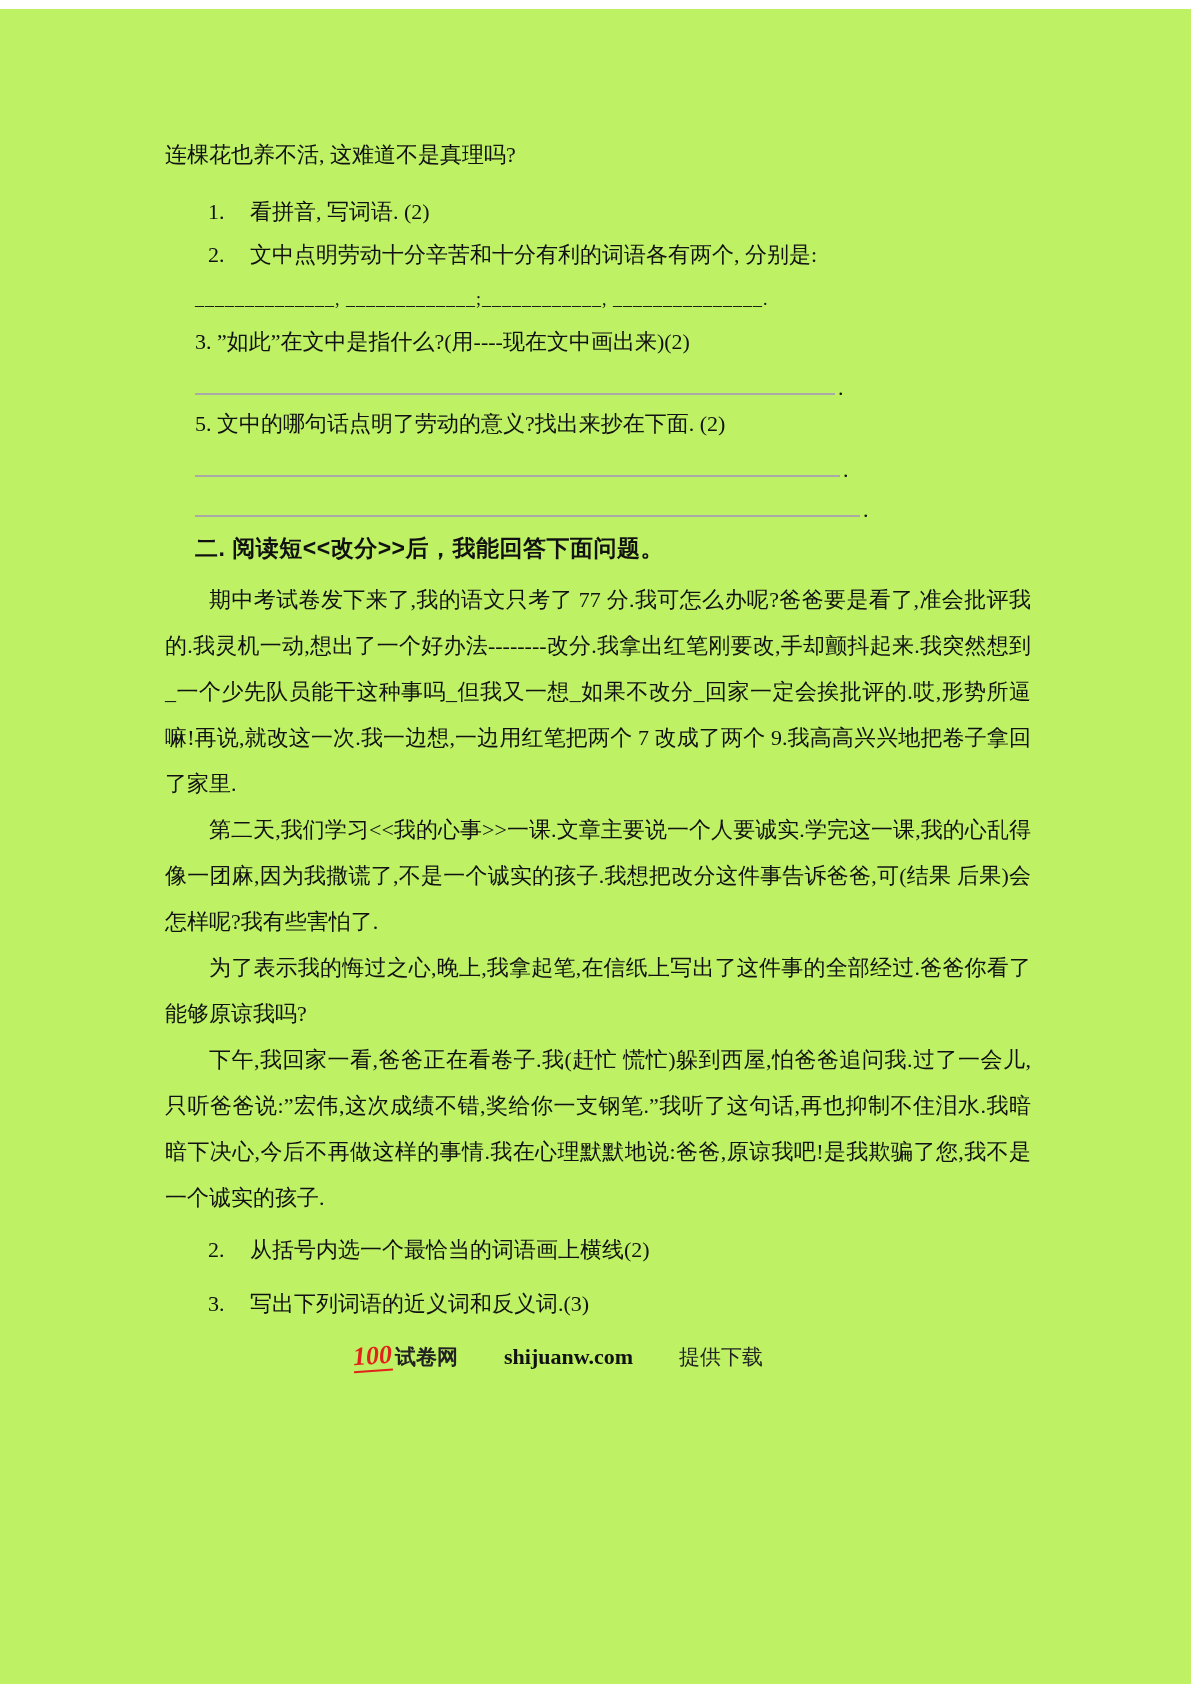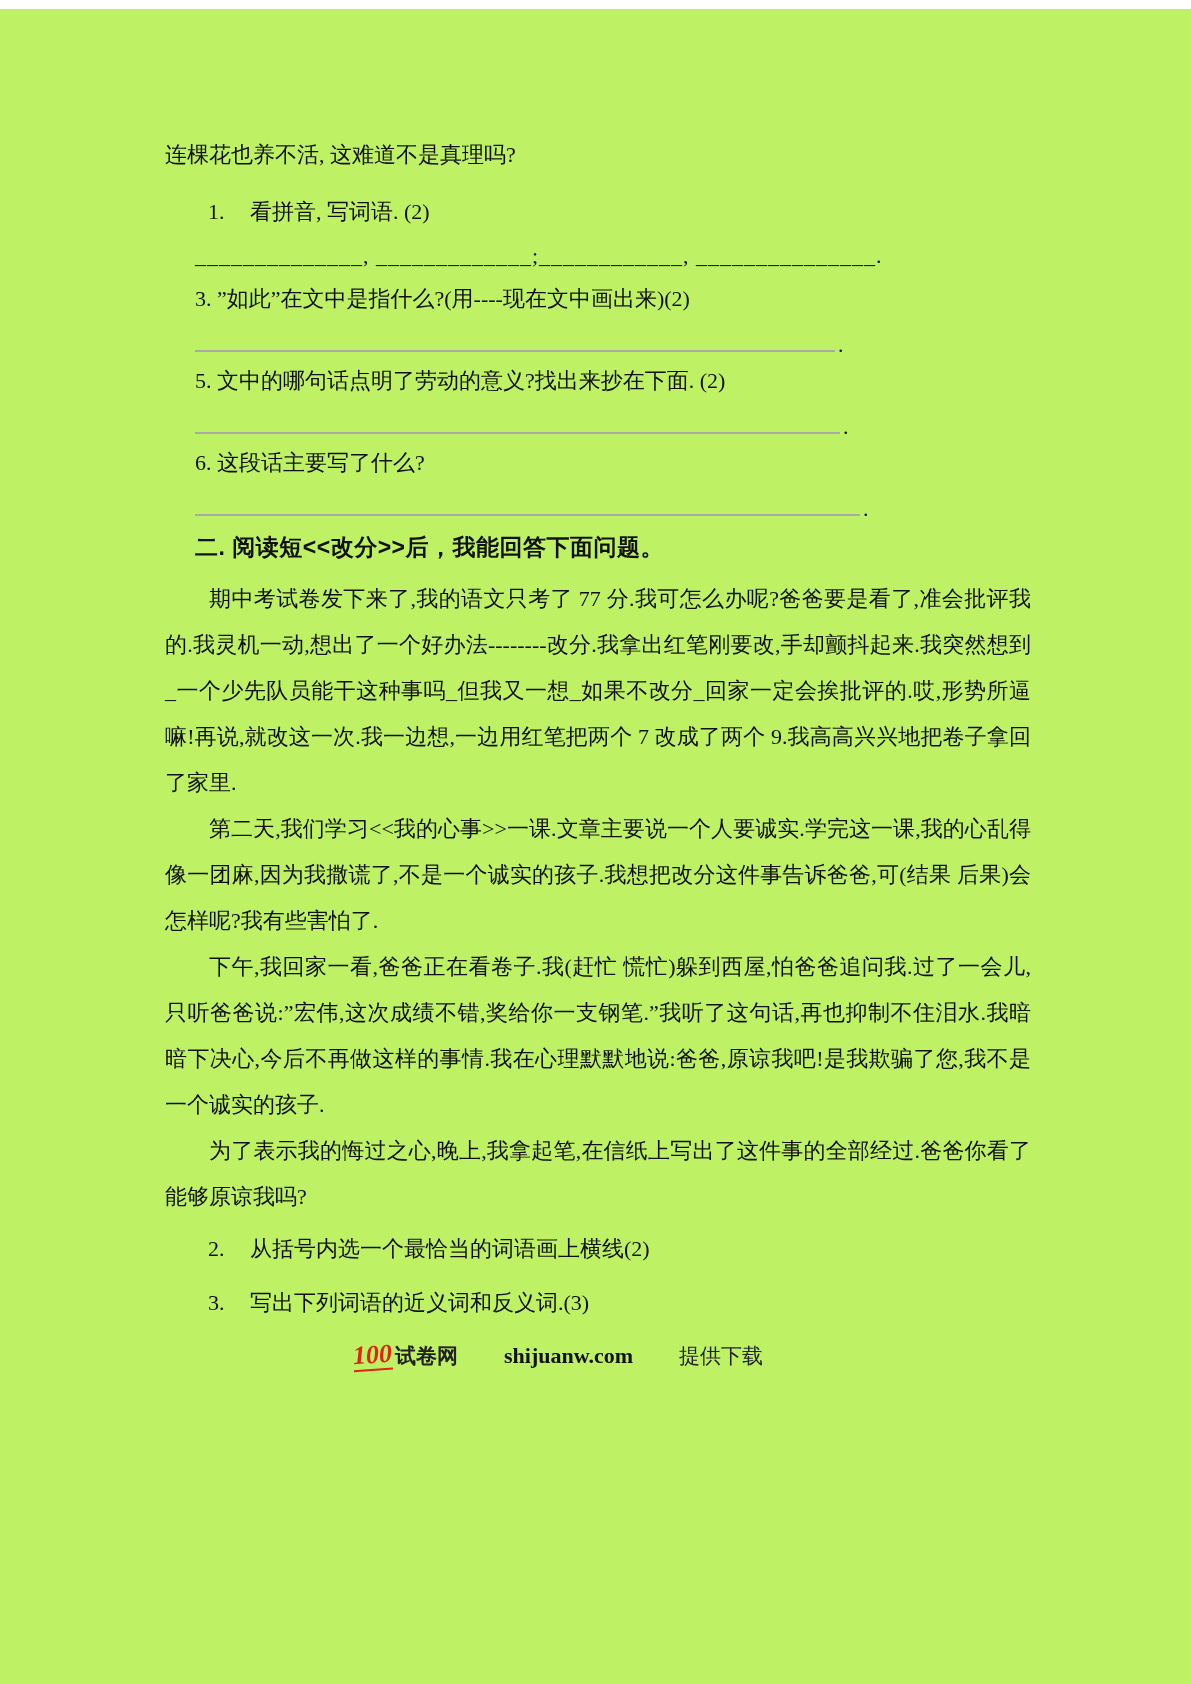--- a/index.html
+++ b/index.html
@@ -29,21 +29,21 @@
     line-height: 30px;
     margin-bottom: 13px;
     padding-left: 43px;
   }
   .qitem .qnum {
     display: inline-block;
     min-width: 26px;
     margin-right: 16px;
   }
   .blankline {
-    font-size: 22px;
+    font-size: 18px;
     line-height: 32px;
     margin-bottom: 12px;
     padding-left: 30px;
     white-space: nowrap;
     letter-spacing: 1px;
   }
   .qline {
     font-size: 22px;
     line-height: 30px;
     margin-bottom: 12px;
@@ -130,48 +130,50 @@
 <body>
 
 <div class="page">
 
   <div class="intro">连棵花也养不活, 这难道不是真理吗?</div>
 
   <div class="qitem">
     <span class="qnum">1.</span><span class="qtext">看拼音, 写词语. (2)</span>
   </div>
 
+  <div class="qitem">
+    <span class="qnum">2.</span><span class="qtext">文中点明劳动十分辛苦和十分有利的词语各有两个, 分别是:</span>
+  </div>
 
   <div class="blankline">______________, _____________;____________, _______________.</div>
 
   <div class="qline">3. ”如此”在文中是指什么?(用----现在文中画出来)(2)</div>
 
 
   <div class="ansline">
     <span class="fill w1"></span><span class="dot">.</span>
   </div>
 
   <div class="qline">5. 文中的哪句话点明了劳动的意义?找出来抄在下面. (2)</div>
 
   <div class="ansline">
     <span class="fill w2"></span><span class="dot">.</span>
   </div>
 
-  <div class="qline">6. 这段话主要写了什么?</div>
 
   <div class="ansline">
     <span class="fill w3"></span><span class="dot">.</span>
   </div>
 
   <div class="heading">二. 阅读短&lt;&lt;改分&gt;&gt;后，我能回答下面问题。</div>
 
   <p class="para">期中考试卷发下来了,我的语文只考了 77 分.我可怎么办呢?爸爸要是看了,准会批评我的.我灵机一动,想出了一个好办法--------改分.我拿出红笔刚要改,手却颤抖起来.我突然想到_一个少先队员能干这种事吗_但我又一想_如果不改分_回家一定会挨批评的.哎,形势所逼嘛!再说,就改这一次.我一边想,一边用红笔把两个 7 改成了两个 9.我高高兴兴地把卷子拿回了家里.</p>
   <p class="para">第二天,我们学习&lt;&lt;我的心事&gt;&gt;一课.文章主要说一个人要诚实.学完这一课,我的心乱得像一团麻,因为我撒谎了,不是一个诚实的孩子.我想把改分这件事告诉爸爸,可(结果  后果)会怎样呢?我有些害怕了.</p>
+  <p class="para">为了表示我的悔过之心,晚上,我拿起笔,在信纸上写出了这件事的全部经过.爸爸你看了能够原谅我吗?</p>
   <p class="para">下午,我回家一看,爸爸正在看卷子.我(赶忙  慌忙)躲到西屋,怕爸爸追问我.过了一会儿,只听爸爸说:”宏伟,这次成绩不错,奖给你一支钢笔.”我听了这句话,再也抑制不住泪水.我暗暗下决心,今后不再做这样的事情.我在心理默默地说:爸爸,原谅我吧!是我欺骗了您,我不是一个诚实的孩子.</p>
-  <p class="para">为了表示我的悔过之心,晚上,我拿起笔,在信纸上写出了这件事的全部经过.爸爸你看了能够原谅我吗?</p>
 
   <div class="blist">
     <div class="bitem">
       <span class="qnum">2.</span><span class="qtext">从括号内选一个最恰当的词语画上横线(2)</span>
     </div>
     <div class="bitem">
       <span class="qnum">3.</span><span class="qtext">写出下列词语的近义词和反义词.(3)</span>
     </div>
   </div>
 

